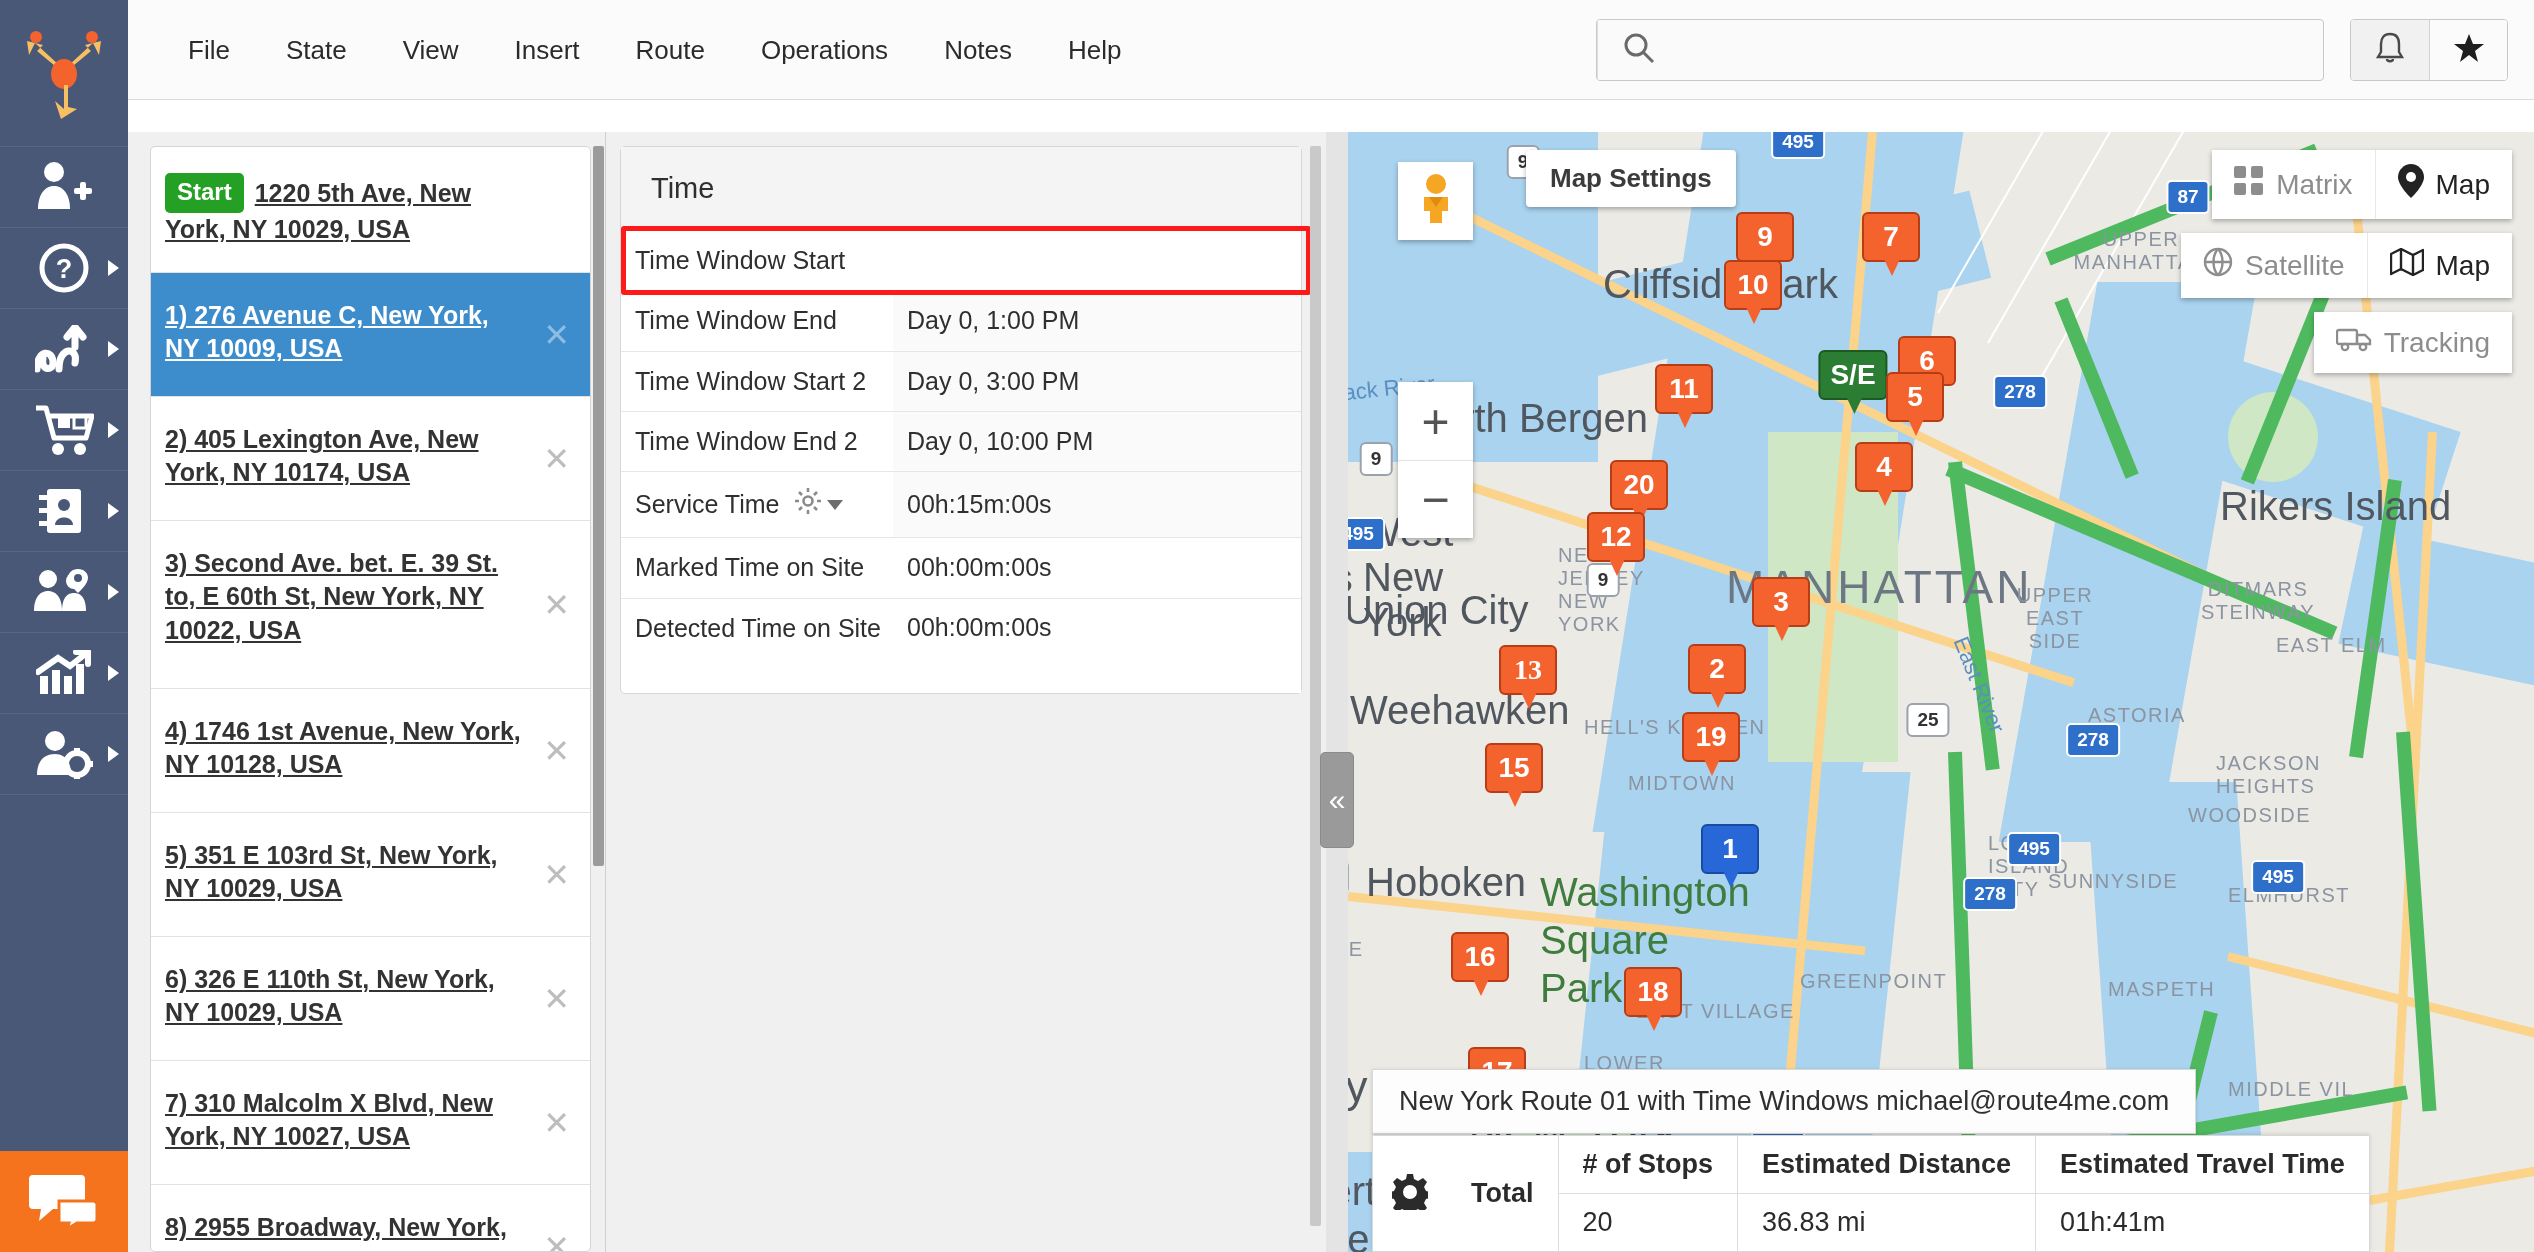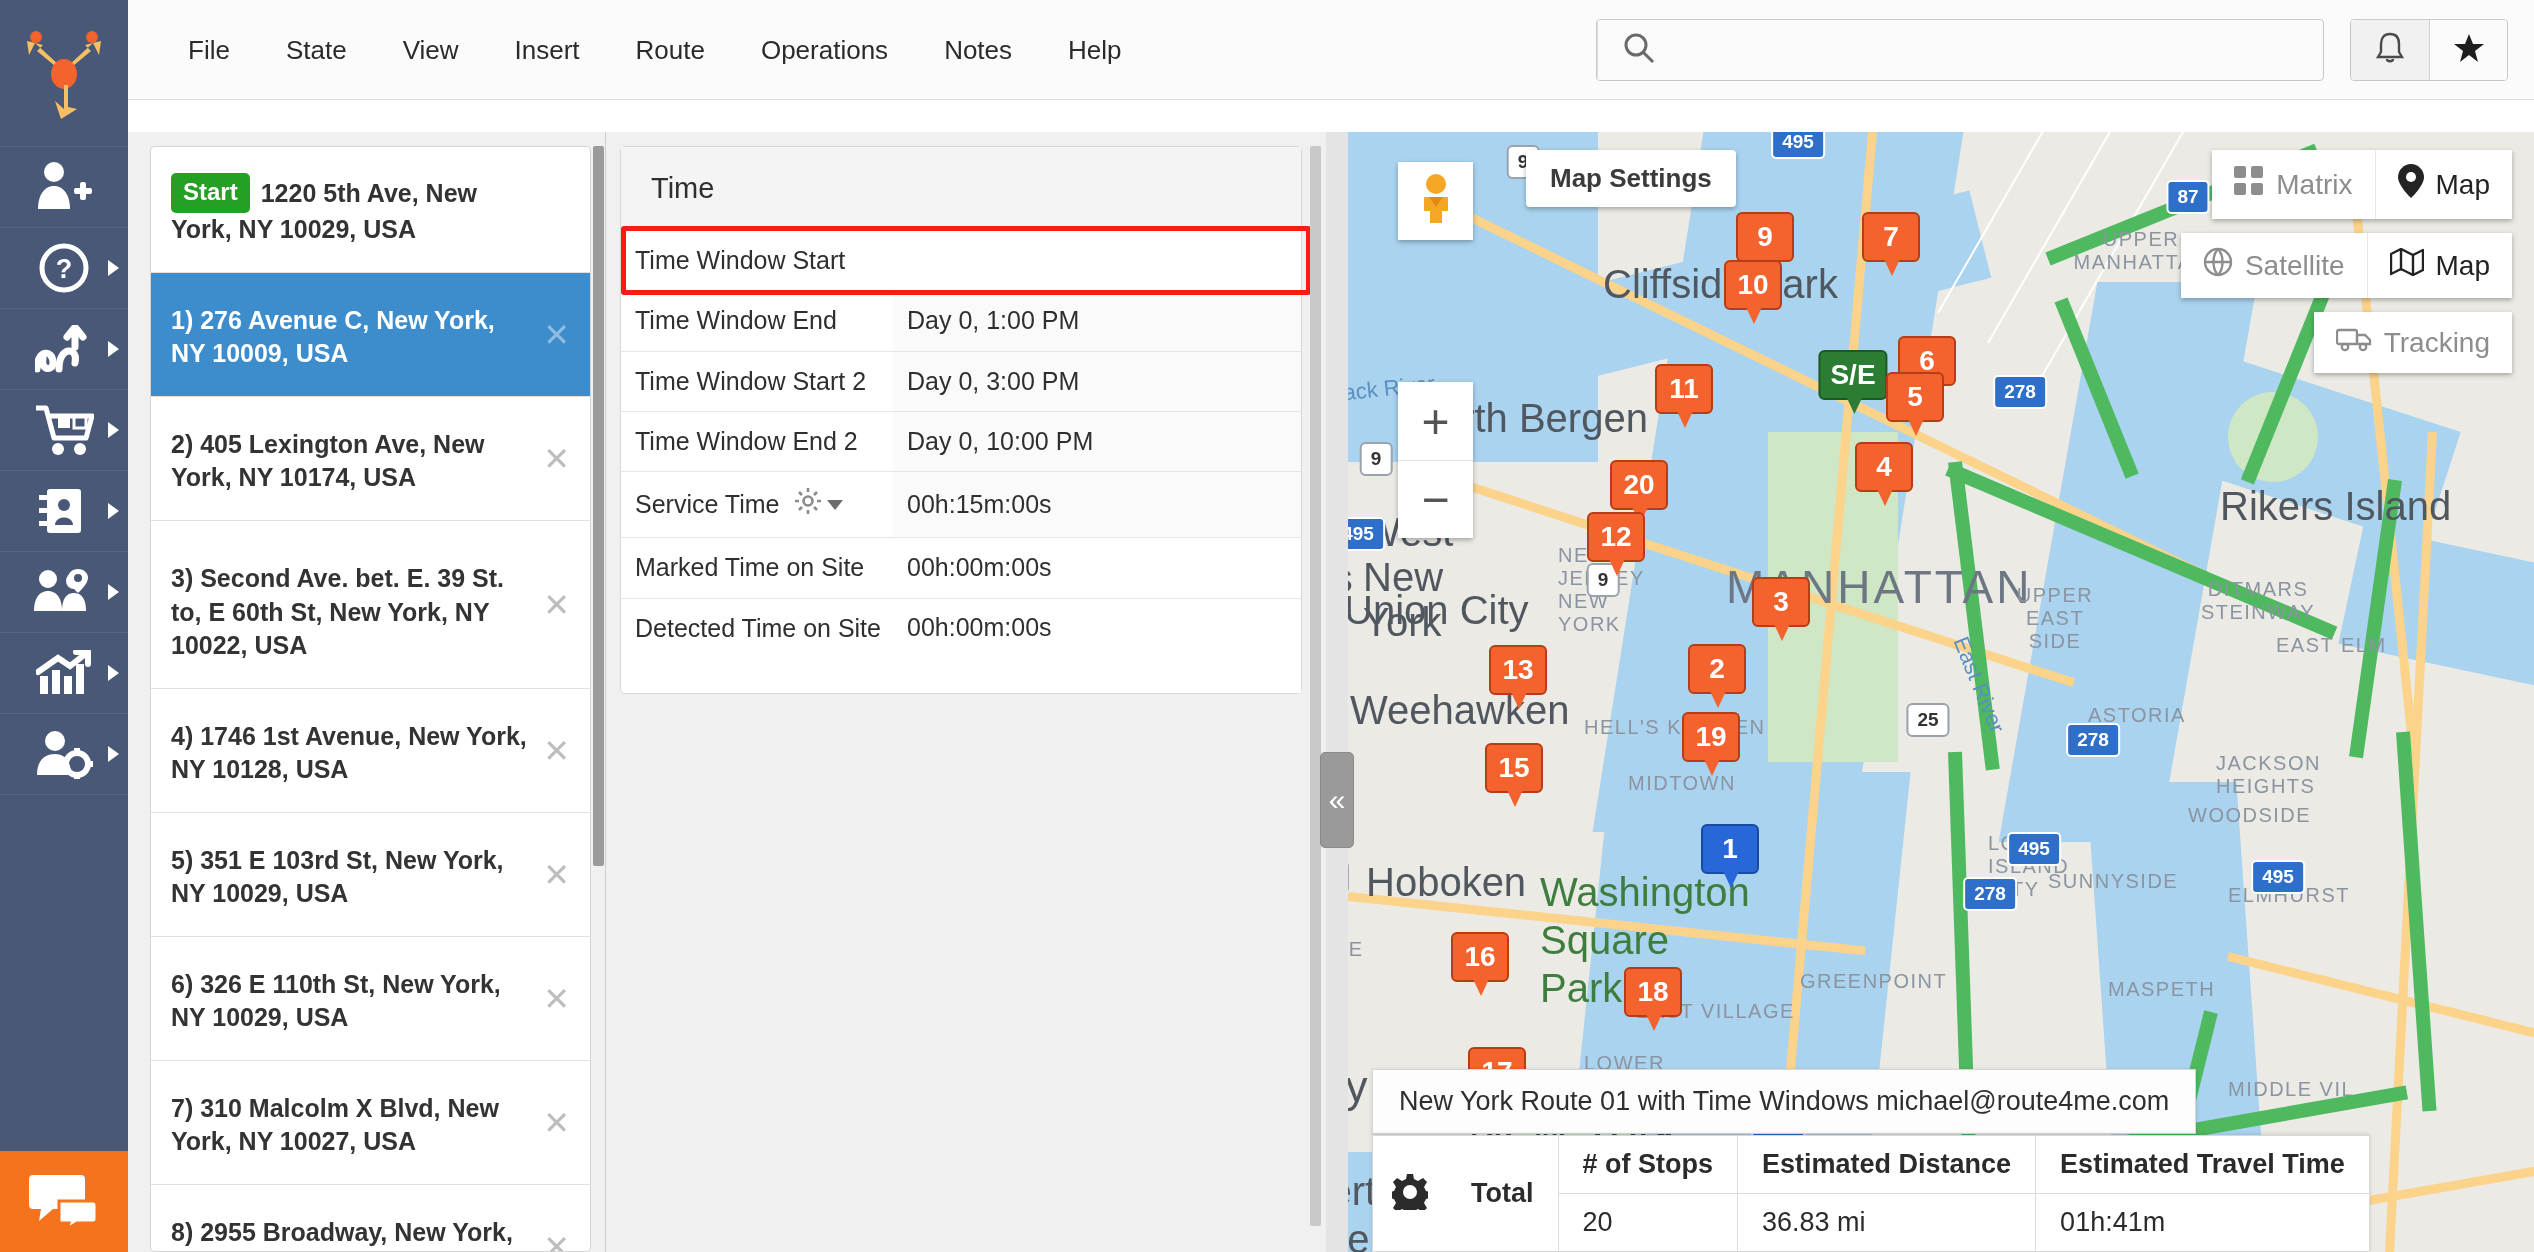--- a/index.html
+++ b/index.html
@@ -92,27 +92,28 @@
     border-right: 1px solid #cfcfcf;
     position: relative; display: flex; flex-direction: column;
     padding: 14px 14px 0 22px;
   }
   .stops-scroll {
     flex: 1 1 auto; overflow: hidden;
     background: #fff; border: 1px solid #d4d4d4; border-radius: 5px;
   }
   .stop {
     border-bottom: 1px solid #e2e2e2;
-    padding: 26px 60px 26px 20px;
+    padding: 26px 60px 26px 14px;
     position: relative;
     font-size: 25px; font-weight: bold; color: #333;
     line-height: 1.33;
     min-height: 124px;
-    display: flex; align-items: flex-end;
+    display: flex; align-items: flex-start;
     cursor: pointer;
+    text-decoration: underline;
   }
   .stop.selected { background: #3d8dcc; color: #fff; }
   .stop .badge {
     display: inline-block; background: #24a124; color: #fff;
     font-size: 24px; font-weight: bold;
     padding: 3px 12px 5px; border-radius: 5px;
     margin-right: 11px; vertical-align: 2px;
   }
   .stop .rm {
     position: absolute; right: 20px; top: 50%; transform: translateY(-50%);
@@ -692,21 +693,21 @@
         <div class="marker" style="left:543px;  top:130px;">7</div>
         <div class="marker" style="left:405px;  top:178px;">10</div>
         <div class="marker green" style="left:505px; top:268px;">S/E</div>
         <div class="marker" style="left:579px;  top:254px;">6</div>
         <div class="marker" style="left:336px;  top:282px;">11</div>
         <div class="marker" style="left:567px;  top:290px;">5</div>
         <div class="marker" style="left:536px;  top:360px;">4</div>
         <div class="marker" style="left:291px;  top:378px;">20</div>
         <div class="marker" style="left:268px;  top:430px;">12</div>
         <div class="marker" style="left:433px;  top:495px;">3</div>
-        <div class="marker" style="left:170px;  top:563px;">13</div>
+        <div class="marker" style="left:180px;  top:563px;font-family:Liberation Serif, serif;">13</div>
         <div class="marker" style="left:369px;  top:562px;">2</div>
         <div class="marker" style="left:363px;  top:630px;">19</div>
         <div class="marker" style="left:166px;  top:661px;">15</div>
         <div class="marker blue" style="left:382px; top:742px;">1</div>
         <div class="marker" style="left:132px;  top:850px;">16</div>
         <div class="marker" style="left:305px;  top:885px;">18</div>
         <div class="marker" style="left:149px;  top:965px;">17</div>
 
         <div class="pegman">
           <span>

